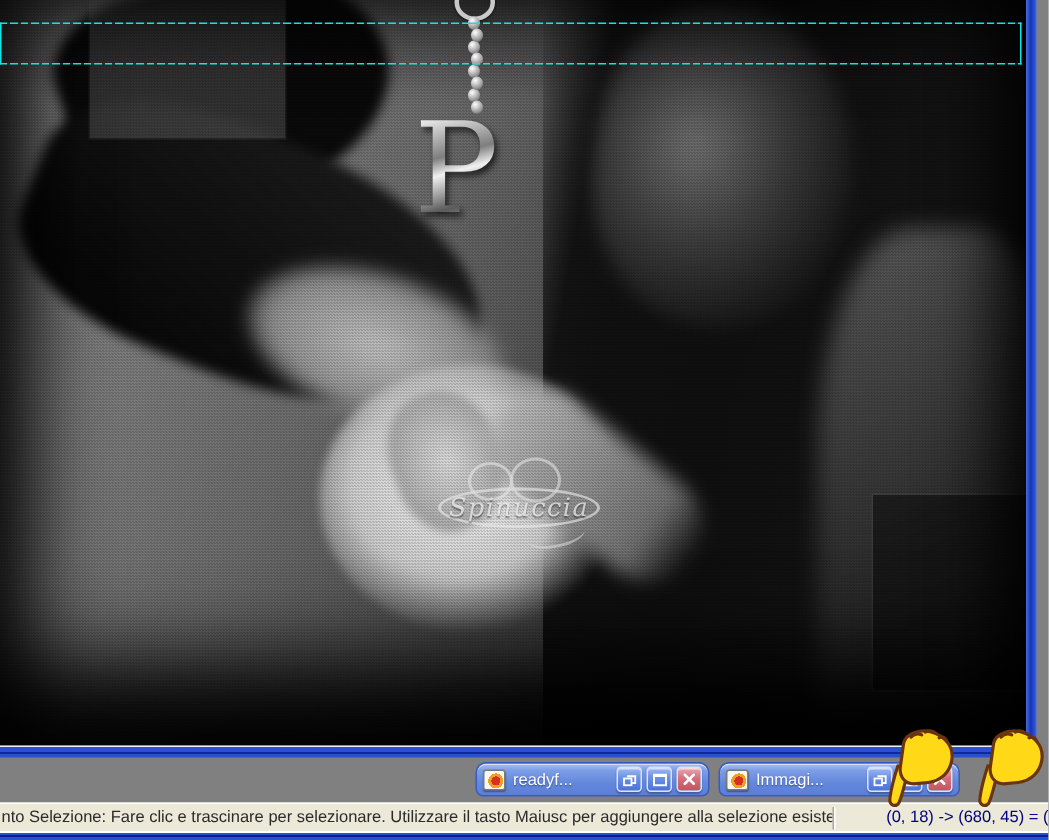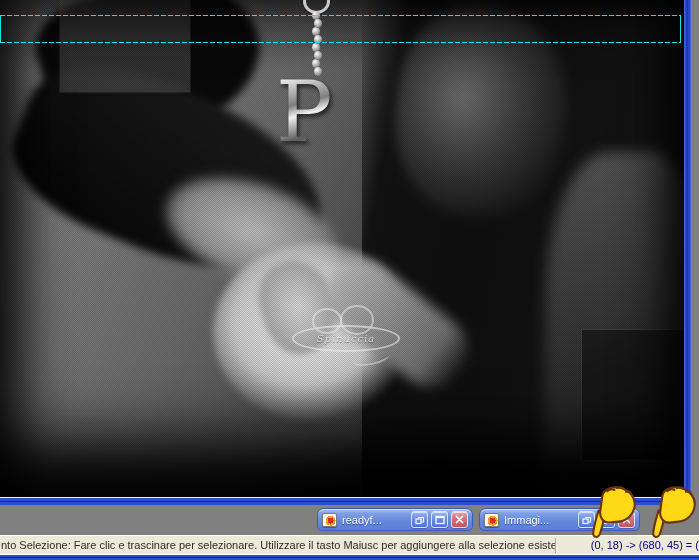--- a/index.html
+++ b/index.html
@@ -65,21 +65,21 @@
       -webkit-background-clip:text; background-clip:text; color:transparent;
       filter:drop-shadow(2px 3px 2px rgba(0,0,0,.65)); }
 
   
   .watermark { left:292px; top:308px; width:130px; height:62px; opacity:.8; }
   .watermark > div { position:absolute; }
   .wm-c1 { left:20px; top:0; width:30px; height:26px; border:2px solid rgba(228,228,228,.75); border-radius:50%; }
   .wm-c2 { left:48px; top:-3px; width:34px; height:30px; border:2px solid rgba(228,228,228,.7); border-radius:50%; }
   .wm-oval { left:0; top:17px; width:108px; height:27px; border:2px solid rgba(232,232,232,.8); border-radius:50%;
       display:flex; align-items:center; justify-content:center;
-      font-family:"DejaVu Serif", serif; font-style:italic; font-size:10px; letter-spacing:1px;
+      font-family:"DejaVu Serif", serif; font-style:italic; font-size:17px; letter-spacing:1px;
       color:rgba(238,238,238,.92); text-shadow:0 1px 1px rgba(0,0,0,.5); }
   .wm-tail { left:60px; top:42px; width:38px; height:15px; border-bottom:2px solid rgba(225,225,225,.65);
       border-radius:0 0 50% 50%; transform:rotate(-12deg); }
 
   
   .sel { position:absolute; z-index:6; }
   .sel-h { height:1px; width:681px; left:0;
       background:repeating-linear-gradient(90deg,#0ce6e6 0 5px, rgba(0,90,90,.35) 5px 7px); }
   .sel-top { top:15px; } .sel-bot { top:42px; }
   .sel-v { width:1px; height:28px; top:15px; background:#0ce6e6; }

